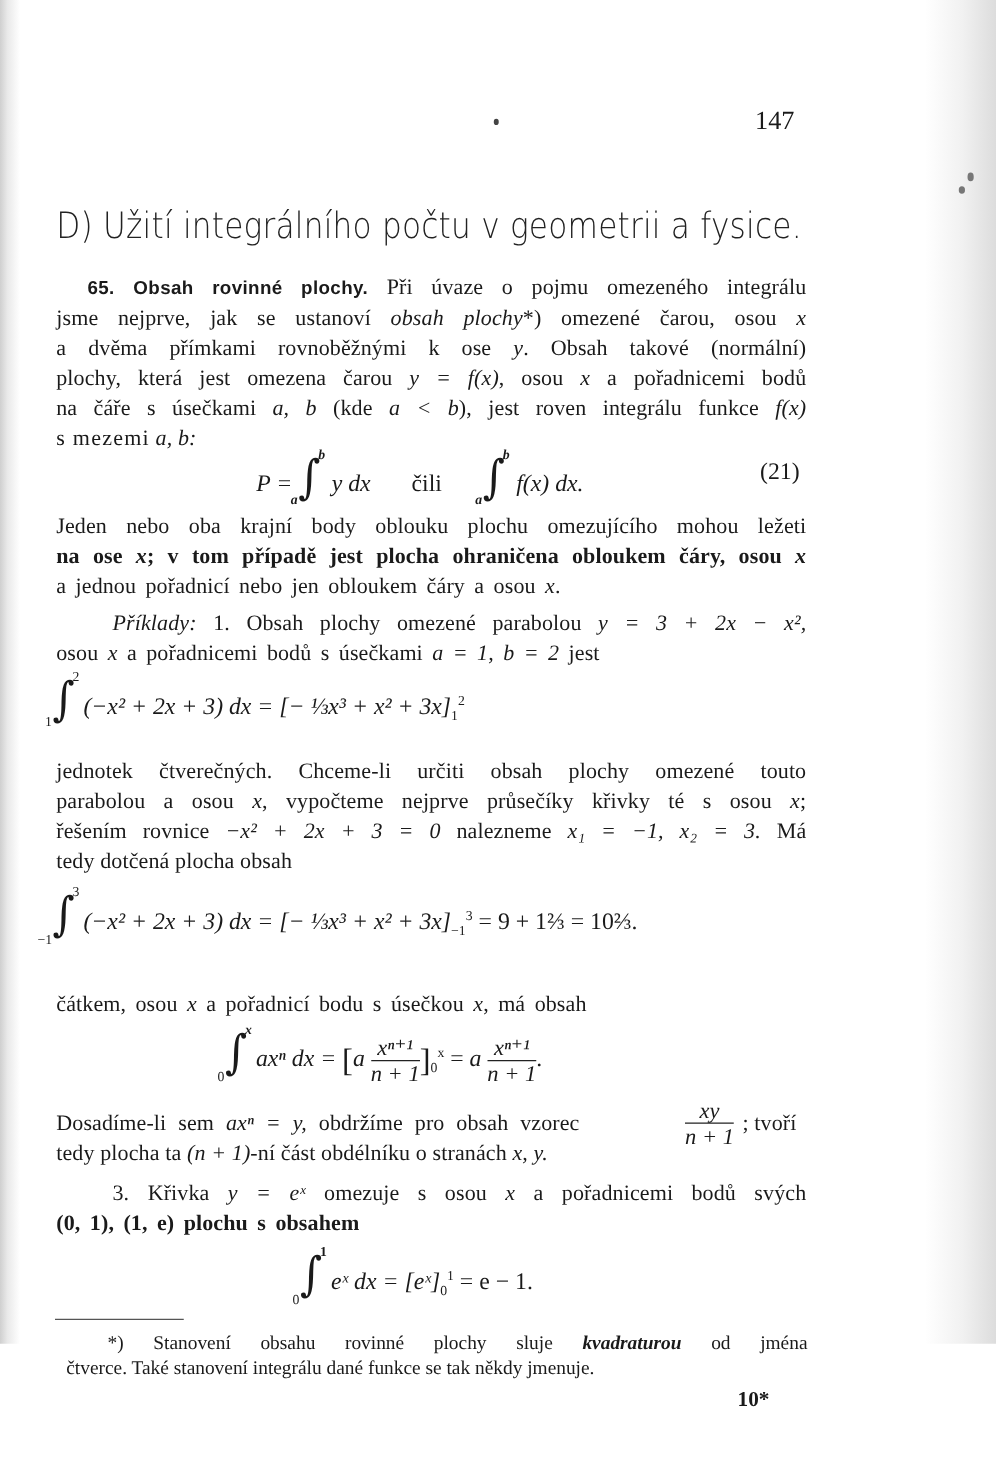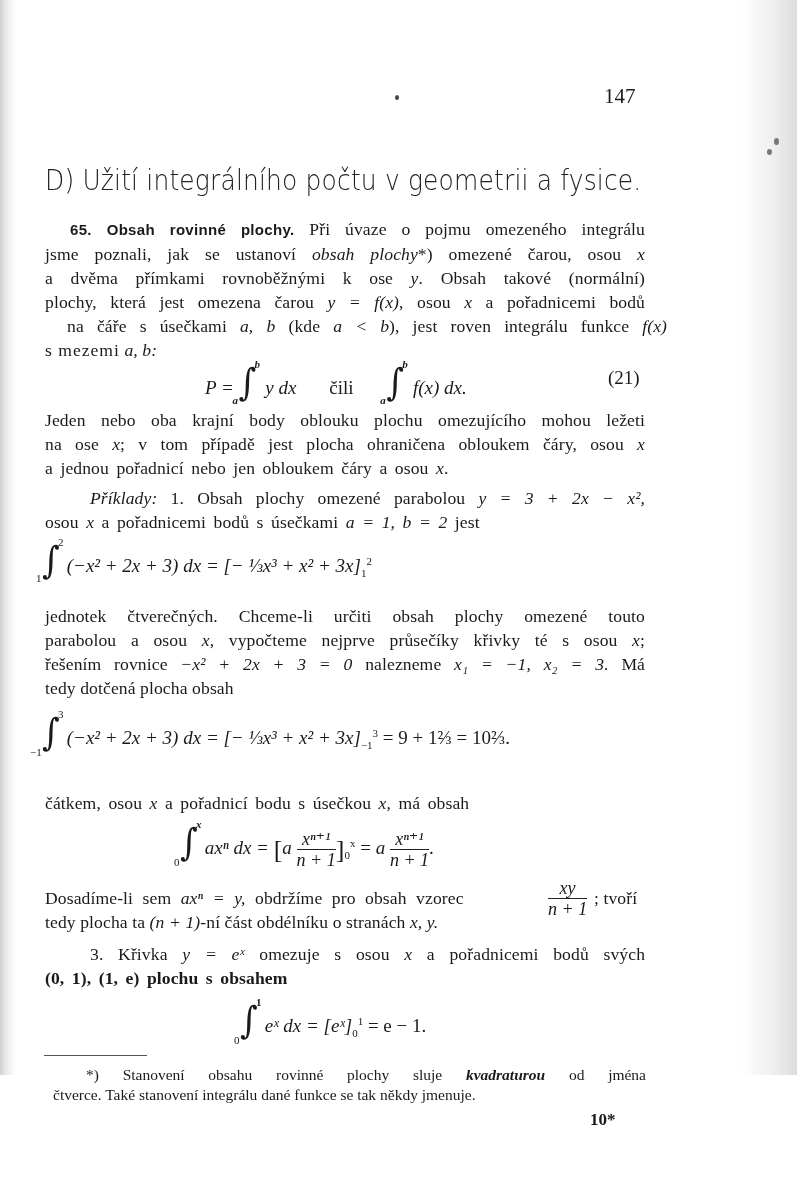--- a/index.html
+++ b/index.html
@@ -52,35 +52,35 @@
   <div class="abs pagenum">147</div>
 
   <div class="abs heading">D) Užití integrálního počtu v geometrii a fysice.</div>
 
   <div class="abs line justify" style="top:219px;left:70px;width:575px;">
     <span class="sec-title">65.</span>
     <span class="sec-title">Obsah rovinné plochy.</span>
     <span>Při úvaze o pojmu omezeného integrálu</span>
   </div>
   <div class="abs line justify" style="top:244px;width:600px;">
-    <span>jsme poznali, jak se ustanoví</span>
+    <span>jsme nejprve, jak se ustanoví</span>
     <i>obsah plochy</i><span>*) omezené čarou, osou</span>
     <i class="m">x</i>
   </div>
   <div class="abs line justify" style="top:268px;width:600px;">
     <span>a dvěma přímkami rovnoběžnými k ose</span>
     <i>y</i><span>. Obsah takové (normální)</span>
   </div>
   <div class="abs line justify" style="top:292px;width:600px;">
     <span>plochy, která jest omezena čarou</span>
     <i>y = f(x)</i><span>, osou</span>
     <i>x</i>
     <span>a pořadnicemi bodů</span>
   </div>
-  <div class="abs line justify" style="top:316px;width:600px;margin-left:22px;">
+  <div class="abs line justify" style="top:316px;width:600px;">
     <span>na čáře s úsečkami</span>
     <i>a, b</i>
     <span>(kde</span>
     <i>a &lt; b</i><span>), jest roven integrálu funkce</span>
     <i>f(x)</i>
   </div>
   <div class="abs line" style="top:340px;">
     <span class="spaced">s mezemi</span>
     <i>a, b:</i>
   </div>
@@ -97,21 +97,21 @@
     <span style="position:relative;display:inline-block;width:22px;">
       <span class="int">∫</span>
       <span class="lim" style="left:-6px;top:32px;">a</span>
       <span class="lim" style="left:16px;top:-4px;">b</span>
     </span>
     <i>f(x) dx.</i>
   </div>
   <div class="abs eq" style="left:608px;top:367px;">(21)</div>
 
   <div class="abs line justify" style="top:410px;width:600px;">Jeden nebo oba krajní body oblouku plochu omezujícího mohou ležeti</div>
-  <div class="abs line justify" style="top:434px;width:600px;">
+  <div class="abs line justify" style="top:434px;width:600px;font-weight:bold;">
     <span>na ose</span>
     <i>x</i><span>; v tom případě jest plocha ohraničena obloukem čáry, osou</span>
     <i>x</i>
   </div>
   <div class="abs line" style="top:458px;word-spacing:3px;">
     <span>a jednou pořadnicí nebo jen obloukem čáry a osou</span>
     <i>x</i>.
   </div>
 
   <div class="abs line justify" style="top:488px;left:90px;width:555px;">

